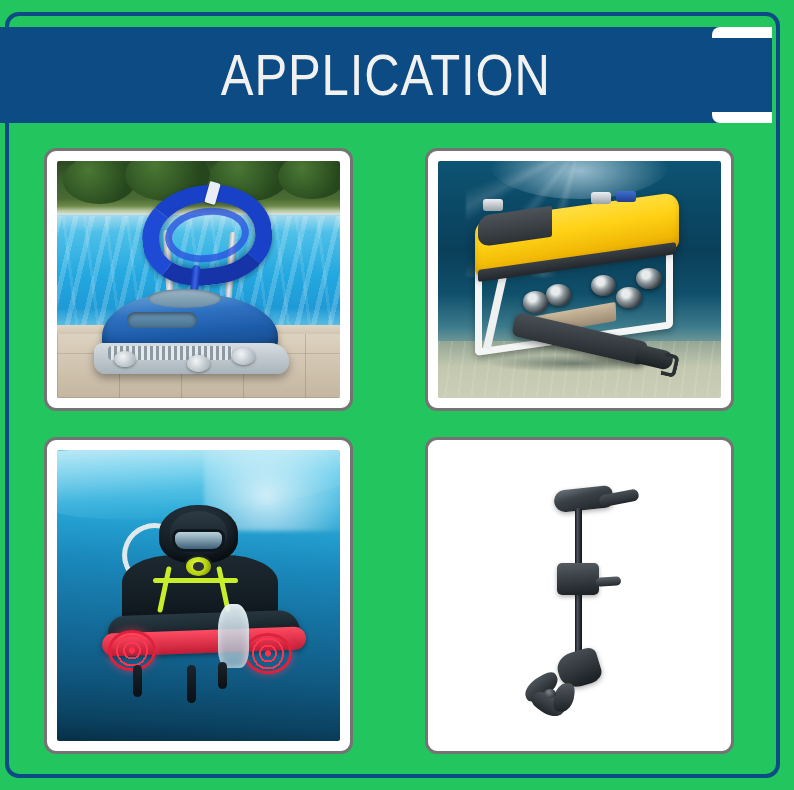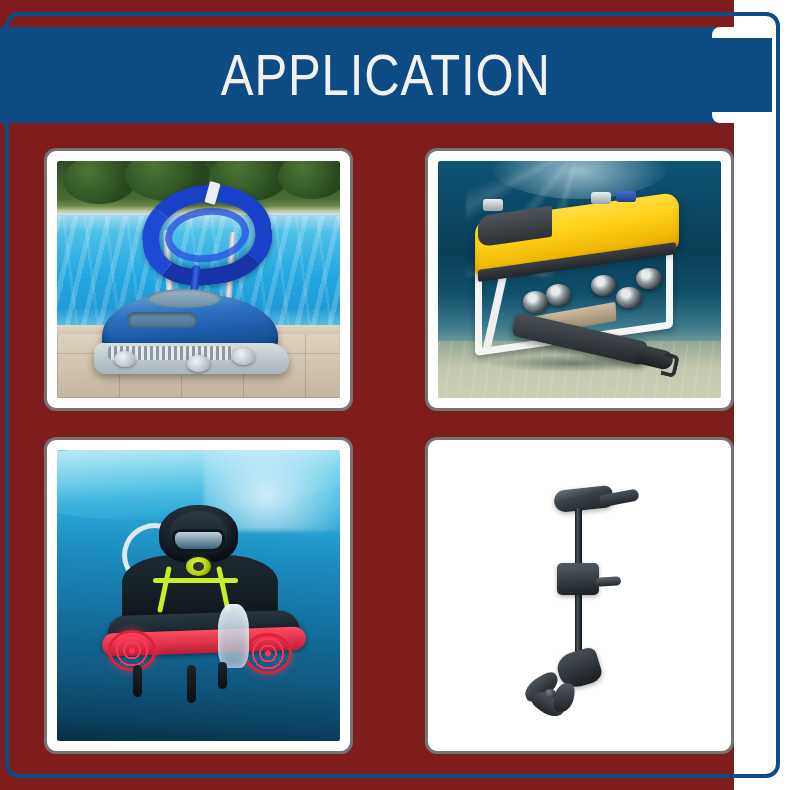--- a/index.html
+++ b/index.html
@@ -7,23 +7,23 @@
   body {
     width: 794px;
     height: 790px;
     background: #ffffff;
     font-family: "Liberation Sans", sans-serif;
     overflow: hidden;
   }
 
   .page {
     position: relative;
-    width: 734px;
+    width: 794px;
     height: 790px;
-    background: #7f1d1d;
+    background: #22c55e;
   }
 
   
   .outer-frame {
     position: absolute;
     left: 5px;
     top: 12px;
     width: 775px;
     height: 766px;
     border: 4px solid #0d4b85;

